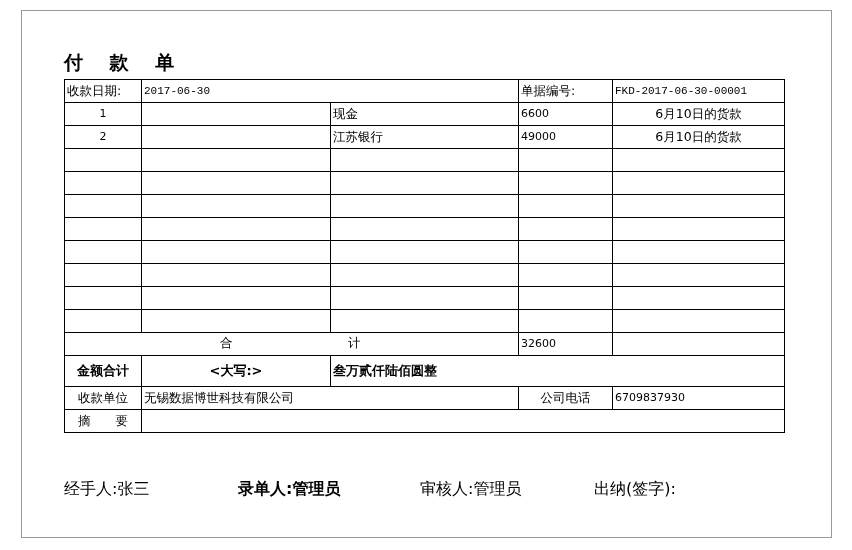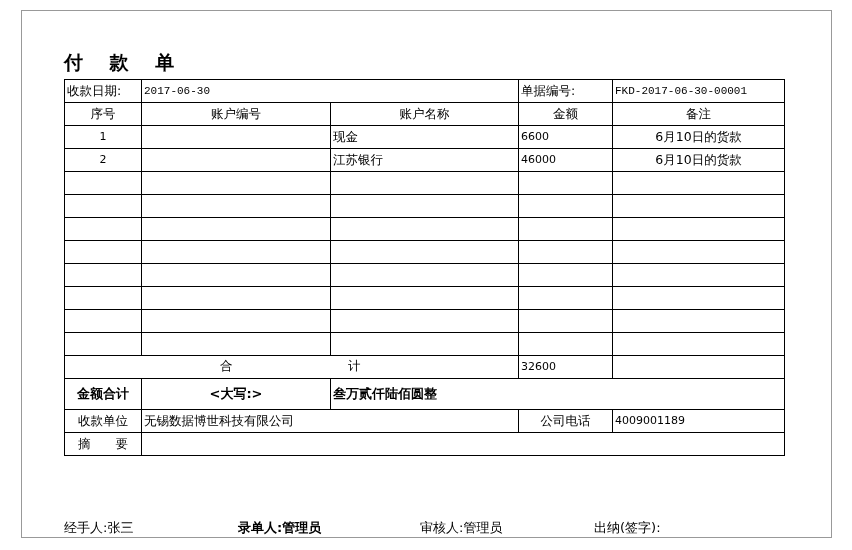--- a/index.html
+++ b/index.html
@@ -11,21 +11,21 @@
            text-align:left; font-size:19px; font-weight:bold; letter-spacing:10px; }
   table.form { position:absolute; left:64px; top:79px; border-collapse:collapse;
                table-layout:fixed; width:720px; font-size:12.5px; }
   table.form td { border:1px solid #000; padding:0 2px; height:22px; white-space:nowrap;
                   overflow:hidden; line-height:20px; }
   .c { text-align:center; }
   .r { text-align:left; }
   .mono { font-family:Liberation Mono, monospace; font-size:11px; }
   .num { font-size:11px; }
   .b { font-weight:bold; font-size:13px; }
-  .footer { position:absolute; top:479px; left:64px; width:720px; height:20px; font-size:13px;margin-top:40px; }
+  .footer { position:absolute; top:479px; left:64px; width:720px; height:20px; font-size:16px; }
   .footer span { position:absolute; top:0; white-space:nowrap; }
 </style>
 </head>
 <body>
 
 <div class="frame"></div>
 
 <div class="title">付 款 单</div>
 
 <table class="form">
@@ -58,38 +58,31 @@
       <col style="width:172px">
   </colgroup>
   <tbody>
       <tr>
     <td>收款日期:</td>
     <td colspan="2" class="mono">2017-06-30</td>
     <td>单据编号:</td>
     <td class="mono">FKD-2017-06-30-00001</td>
   </tr>
   <tr>
-    <td class="c">序号</td>
-    <td class="c">账户编号</td>
-    <td class="c">账户名称</td>
-    <td class="c">金额</td>
-    <td class="c">备注</td>
-  </tr>
-  <tr>
     <td class="c num">1</td>
     <td></td>
     <td>现金</td>
     <td class="r num">6600</td>
     <td class="c">6月10日的货款</td>
   </tr>
   <tr>
     <td class="c num">2</td>
     <td></td>
     <td>江苏银行</td>
-    <td class="r num">46000</td>
+    <td class="r num">49000</td>
     <td class="c">6月10日的货款</td>
   </tr>
   <tr>
     <td class="c num"></td>
     <td></td>
     <td></td>
     <td class="r num"></td>
     <td class="c"></td>
   </tr>
   <tr>
@@ -151,21 +144,21 @@
   </tr>
   <tr style="height:31px;">
     <td class="c b" style="height:29px;">金额合计</td>
     <td class="c b">&lt;大写:&gt;</td>
     <td colspan="3" class="b">叁万贰仟陆佰圆整</td>
   </tr>
   <tr>
     <td class="c">收款单位</td>
     <td colspan="2">无锡数据博世科技有限公司</td>
     <td class="c">公司电话</td>
-    <td class="num">4009001189</td>
+    <td class="num">6709837930</td>
   </tr>
   <tr>
     <td class="c">摘　　要</td>
     <td colspan="4"></td>
   </tr>
 </tbody>
   </table>
 
 <div class="footer">
   <span style="left:0;">经手人:张三</span>

